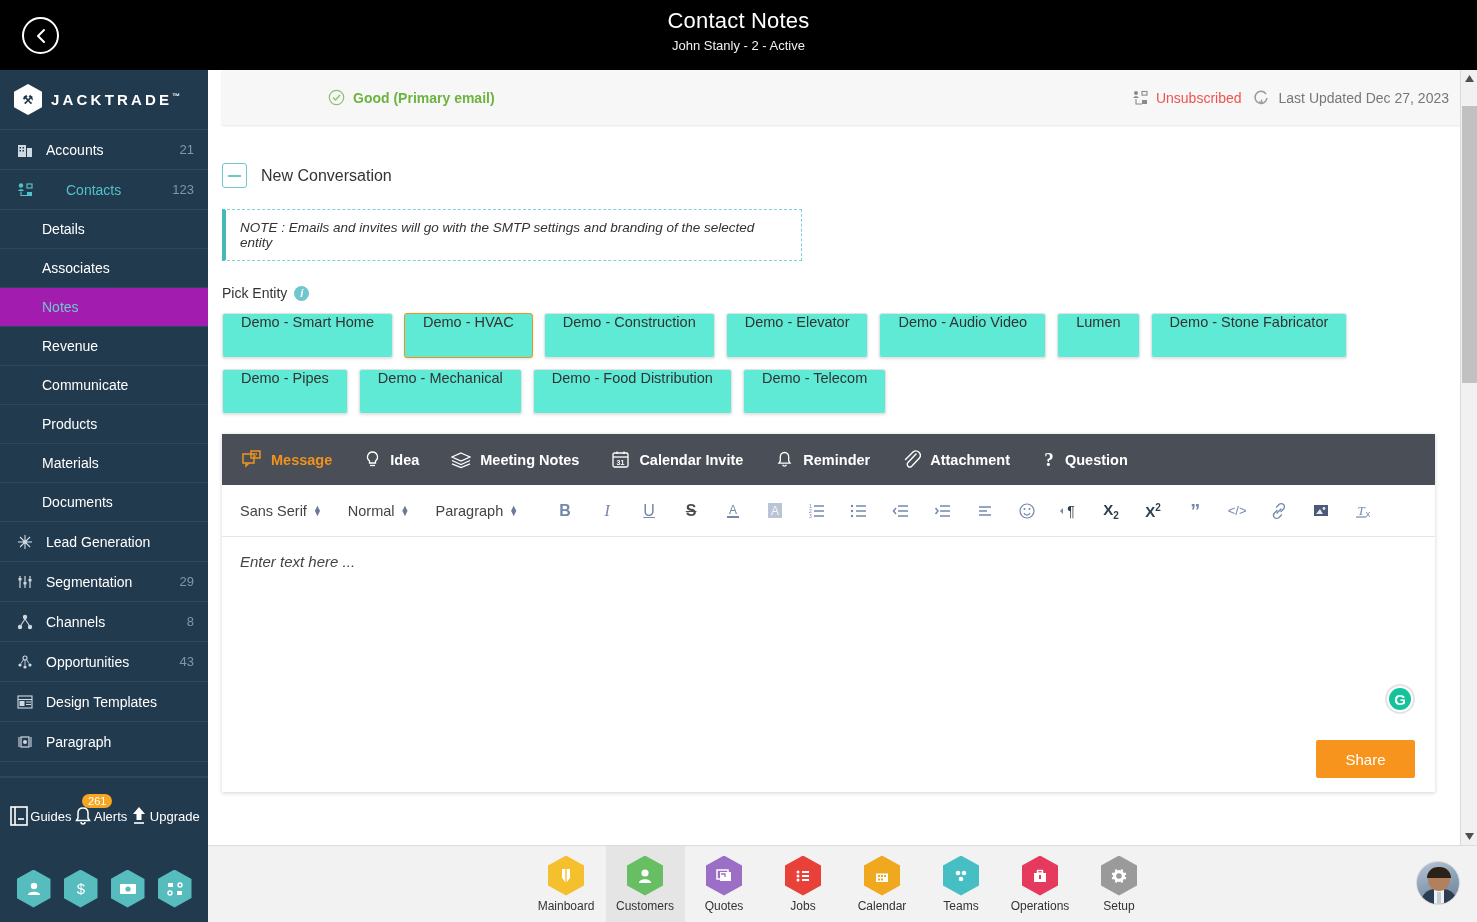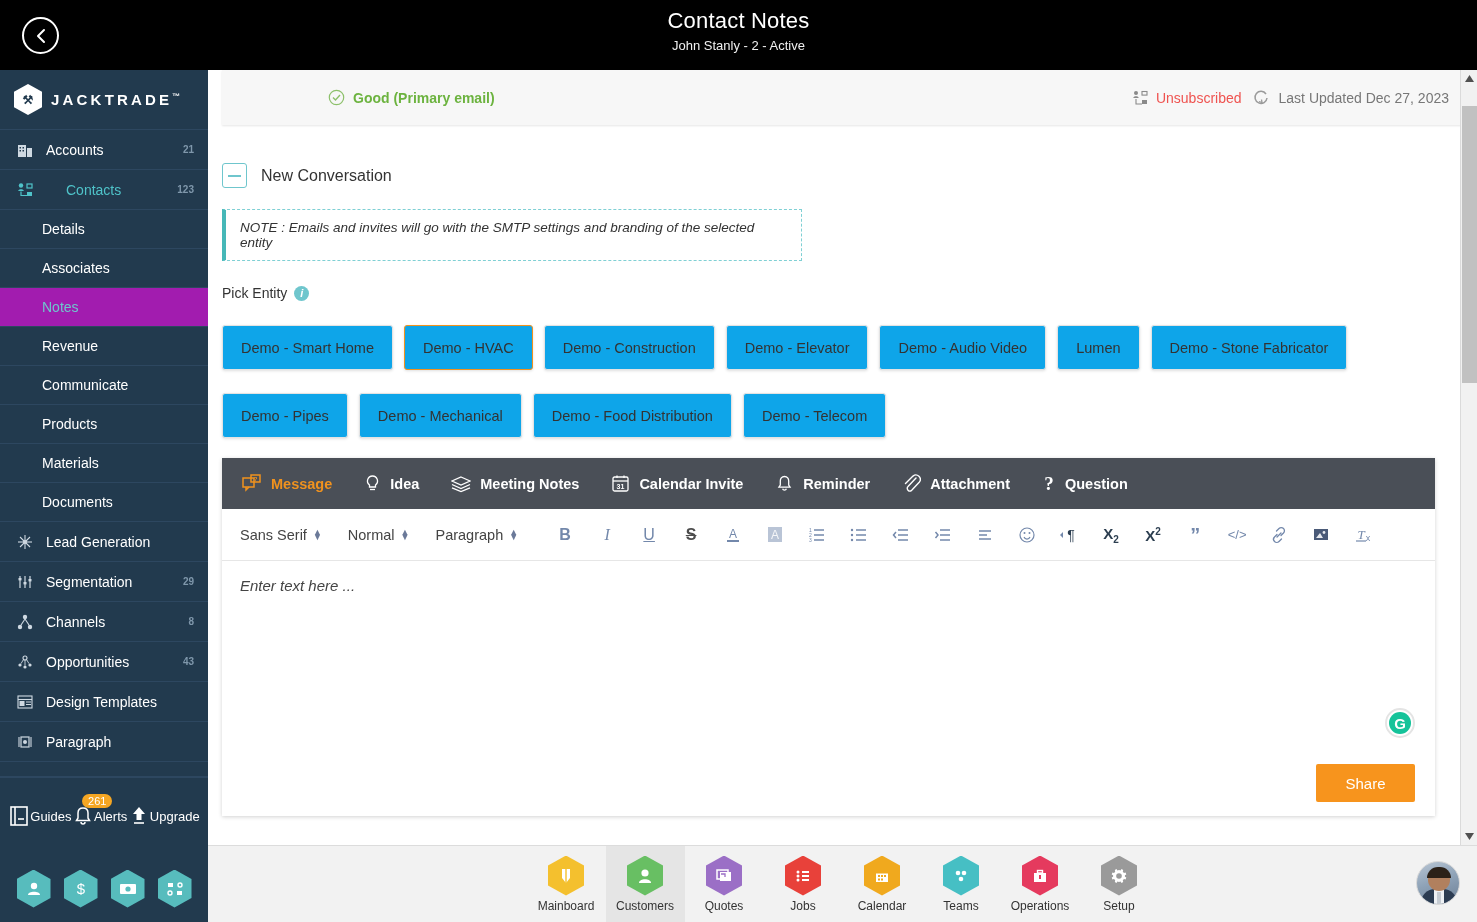--- a/index.html
+++ b/index.html
@@ -47,21 +47,21 @@
   .navitem {
     display: flex; align-items: center; height: 40px; padding: 0 14px;
     border-bottom: 1px solid #2d4760; cursor: pointer; font-size: 14px;
   }
   .navitem .nicon {
     width: 22px; height: 18px; margin-right: 10px; flex: 0 0 22px;
     display: flex; align-items: center; justify-content: center;
     color: #cfd9e2;
   }
   .navitem .nlabel { flex: 1; color: #ffffff; }
-  .navitem .ncount { font-size: 10px; color: #7f97ab; font-weight: bold; }
+  .navitem .ncount { font-size: 13px; color: #7f97ab; }
   .navitem.active .nlabel { color: #4fc3c9; margin-left: 20px; }
   .navitem.active .nicon { color: #4fc3c9; }
 
   .subitem {
     display: flex; align-items: center; height: 39px; padding-left: 42px;
     font-size: 14px; cursor: pointer; border-bottom: 1px solid #2d4760;
     color: #ffffff;
   }
   .subitem.selected { background: #a21caf; color: #6fc6cd; }
 
@@ -123,23 +123,23 @@
   .pick-entity { margin: 24px 0 0 14px; display: flex; align-items: center; gap: 7px;
     font-size: 14px; color: #333; }
   .info-dot {
     width: 15px; height: 15px; border-radius: 50%; background: #6fc6cd; color: #fff;
     font-size: 11px; font-style: italic; font-weight: bold;
     display: flex; align-items: center; justify-content: center; cursor: pointer;
   }
 
   .chips { margin: 12px 0 0 14px; display: flex; flex-wrap: wrap; gap: 11px; width: 1135px; }
   .chip {
-    height: 45px; padding: 0 18px; background: #0ea5e9; border: 1px solid #e3e3e3;
-    border-radius: 3px; display: flex; align-items: center; font-size: 14.5px;
-    color: #333; cursor: pointer; box-shadow: 0 1px 3px rgba(0,0,0,.13); margin-top: 12px;
+    height: 45px; padding: 0 18px; background: #5eead4; border: 1px solid #e3e3e3;
+    border-radius: 3px; display: flex; font-size: 14.5px;
+    color: #333; cursor: pointer; box-shadow: 0 1px 3px rgba(0,0,0,.13);
   }
   .chip.selected { border: 1px solid #f0921e; }
 
   .editor-wrap { margin: 20px 0 0 14px; width: 1213px; background: #fff;
     box-shadow: 0 1px 4px rgba(0,0,0,.18); }
   .tabbar {
     background: #4a4f57; height: 51px; display: flex; align-items: center;
     padding-left: 20px; gap: 32px;
   }
   .tabitem {

